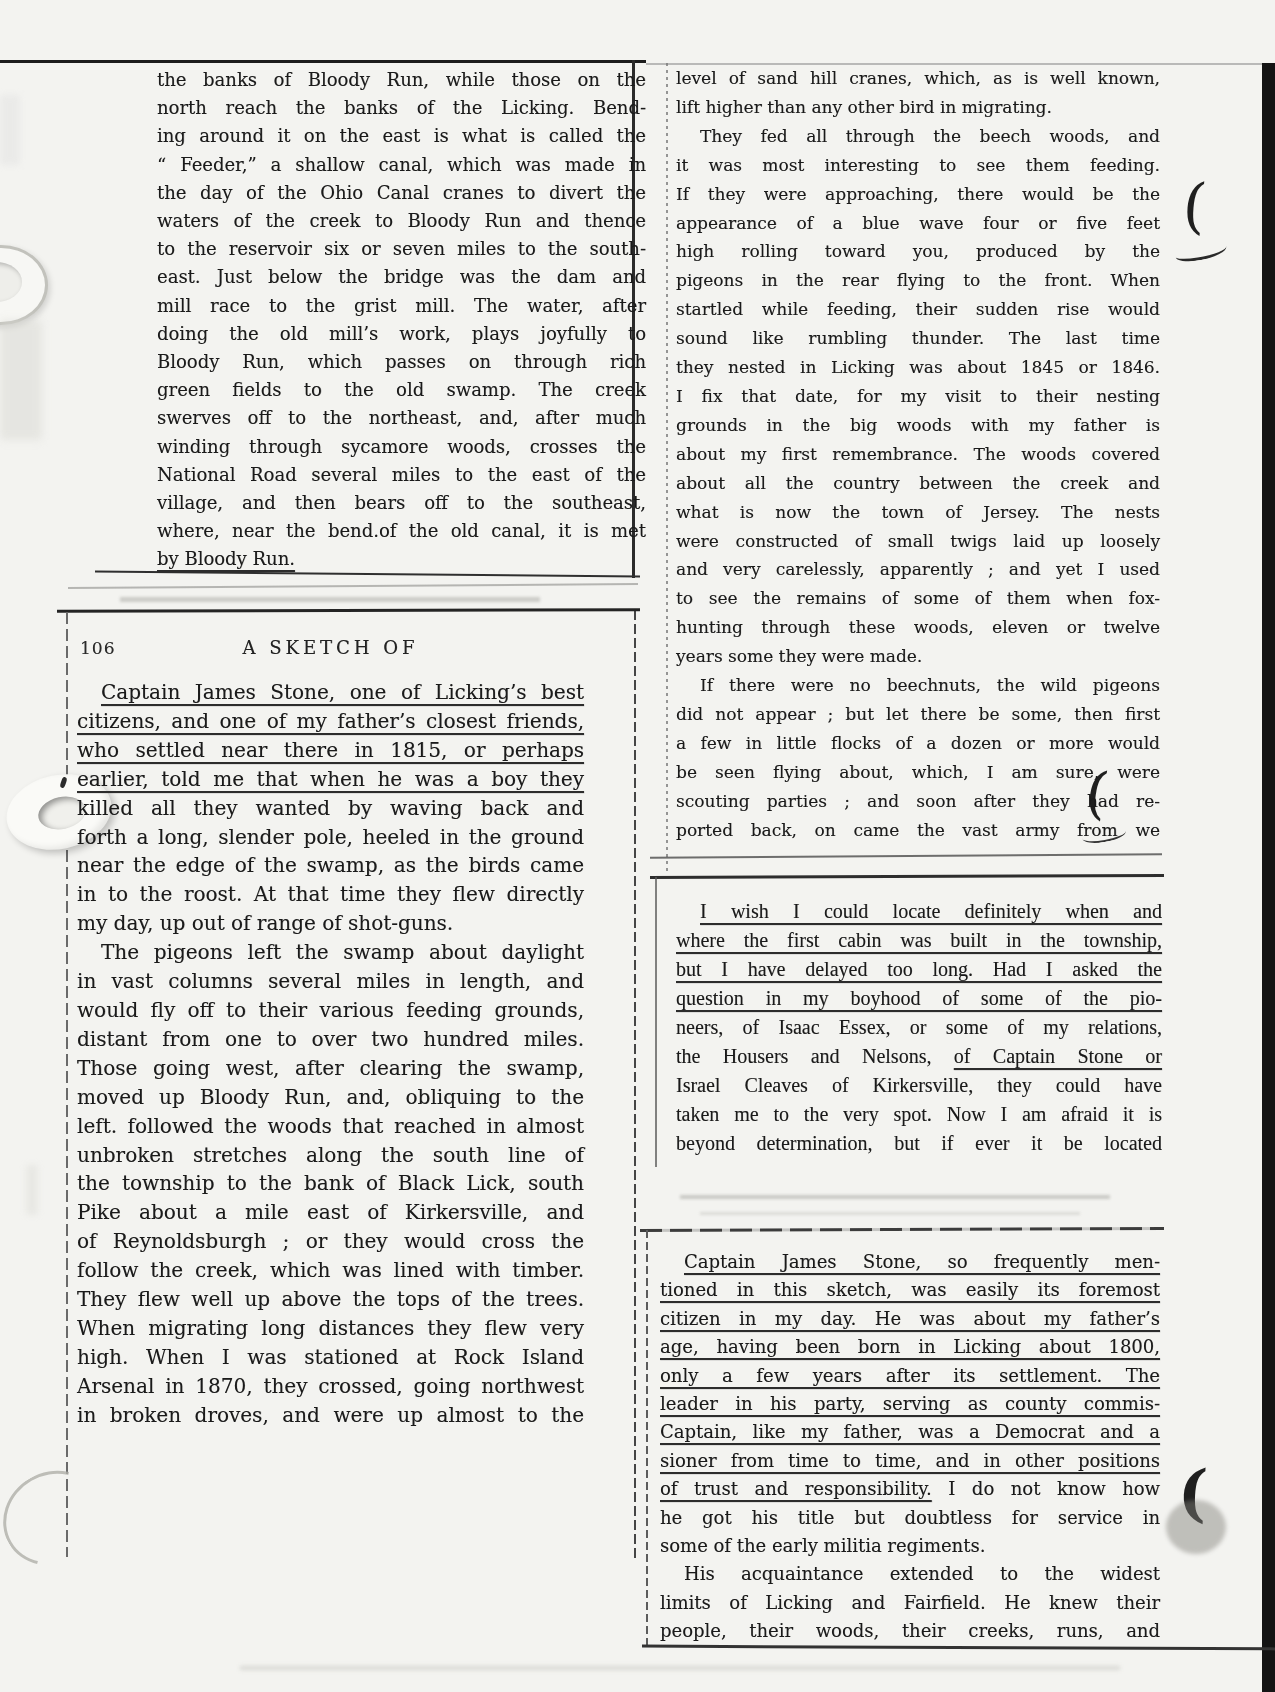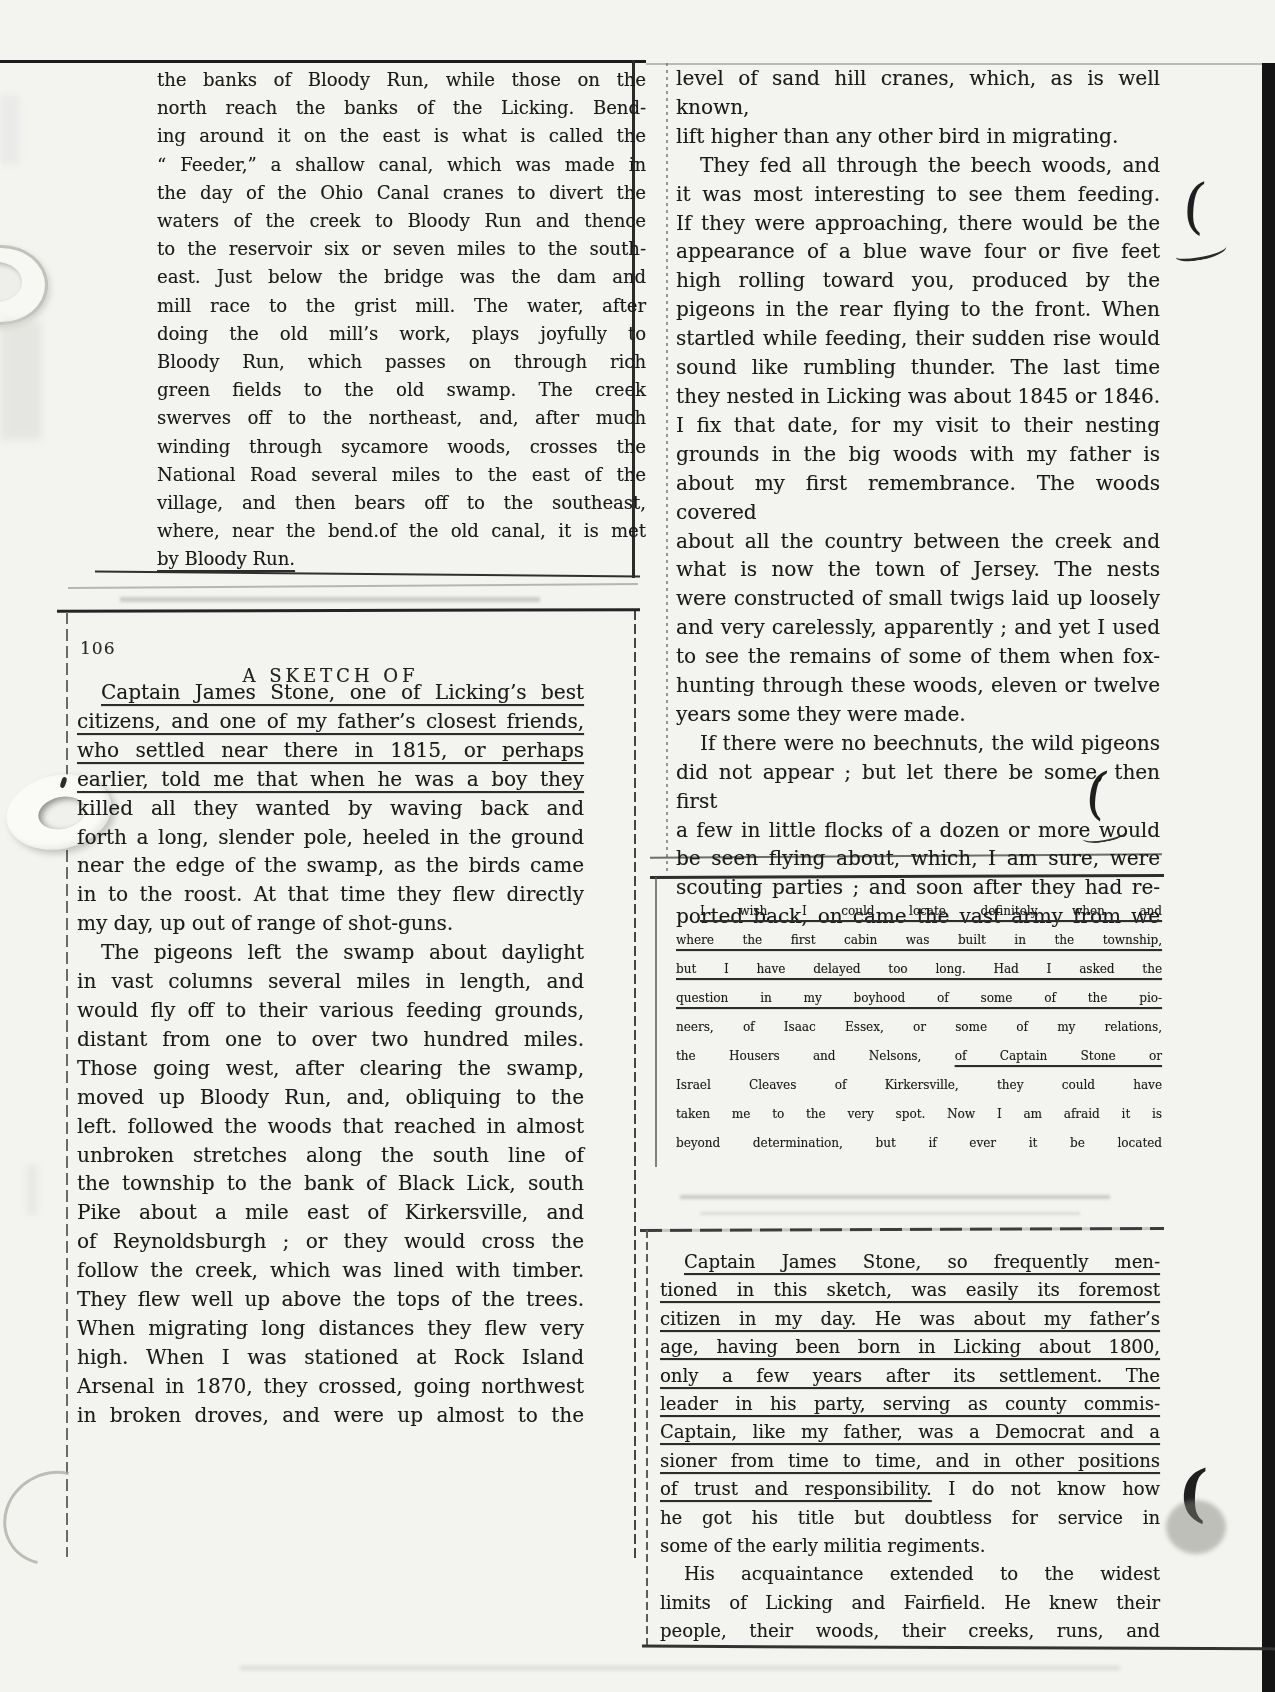--- a/index.html
+++ b/index.html
@@ -24,21 +24,20 @@
   .line.u, .u-span{
     text-decoration:underline;
     text-decoration-thickness:1.7px;
     text-underline-offset:4.5px;
     text-decoration-color:#2c2c2c;
   }
   .heading{
     position:absolute;text-align:center;letter-spacing:4px;
     font-size:18px;color:#222;
     text-shadow:0.3px 0.3px 0.4px rgba(25,25,25,0.4);
-    margin-top:28px;
   }
   .pagenum{
     position:absolute;font-size:17px;color:#2a2a2a;letter-spacing:1px;
     text-shadow:0.3px 0.3px 0.4px rgba(25,25,25,0.4);
   }
   .artline{position:absolute;}
   .paren{position:absolute;font-family:"DejaVu Serif",serif;color:#1f1f1f;line-height:1;}
 </style>
 </head>
 <body>
@@ -138,21 +137,21 @@
     <div class="line">Pike about a mile east of Kirkersville, and</div>
     <div class="line">of Reynoldsburgh ; or they would cross the</div>
     <div class="line">follow the creek, which was lined with timber.</div>
     <div class="line">They flew well up above the tops of the trees.</div>
     <div class="line">When migrating long distances they flew very</div>
     <div class="line">high.  When I was stationed at Rock Island</div>
     <div class="line">Arsenal in 1870, they crossed, going northwest</div>
     <div class="line">in broken droves, and were up almost to the</div>
   </div>
 
-<div class="clip" style="left:676px;top:64px;width:484px;font-size:20px;--lh:28.9px;">
+<div class="clip" style="left:676px;top:64px;width:484px;font-size:17px;--lh:28.9px;">
     <div class="line">level of sand hill cranes, which, as is well known,</div>
     <div class="line lastline">lift higher than any other bird in migrating.</div>
     <div class="line indent">They fed all through the beech woods, and</div>
     <div class="line">it was most interesting to see them feeding.</div>
     <div class="line">If they were approaching, there would be the</div>
     <div class="line">appearance of a blue wave four or five feet</div>
     <div class="line">high rolling toward you, produced by the</div>
     <div class="line">pigeons in the rear flying to the front.  When</div>
     <div class="line">startled while feeding, their sudden rise would</div>
     <div class="line">sound like rumbling thunder.  The last time</div>
@@ -168,21 +167,21 @@
     <div class="line">hunting through these woods, eleven or twelve</div>
     <div class="line lastline">years some they were made.</div>
     <div class="line indent">If there were no beechnuts, the wild pigeons</div>
     <div class="line">did not appear ; but let there be some, then first</div>
     <div class="line">a few in little flocks of a dozen or more would</div>
     <div class="line">be seen flying about, which, I am sure, were</div>
     <div class="line">scouting parties ; and soon after they had re-</div>
     <div class="line">ported back, on came the vast army from we</div>
   </div>
 
-<div class="clip" style="left:676px;top:897px;width:486px;font-size:12px;--lh:29px;">
+<div class="clip" style="left:676px;top:897px;width:486px;font-size:20px;font-family:Liberation Serif, serif;--lh:29px;">
     <div class="line u indent">I wish I could locate definitely when and</div>
     <div class="line u">where the first cabin was built in the township,</div>
     <div class="line u">but I have delayed too long.  Had I asked the</div>
     <div class="line u">question in my boyhood of some of the pio-</div>
     <div class="line">neers, of Isaac Essex, or some of my relations,</div>
     <div class="line"><span>the Housers and Nelsons, </span><span class="u-span">of Captain Stone or</span></div>
     <div class="line">Israel Cleaves of Kirkersville, they could have</div>
     <div class="line">taken me to the very spot.  Now I am afraid it is</div>
     <div class="line">beyond determination, but if ever it be located</div>
   </div>

